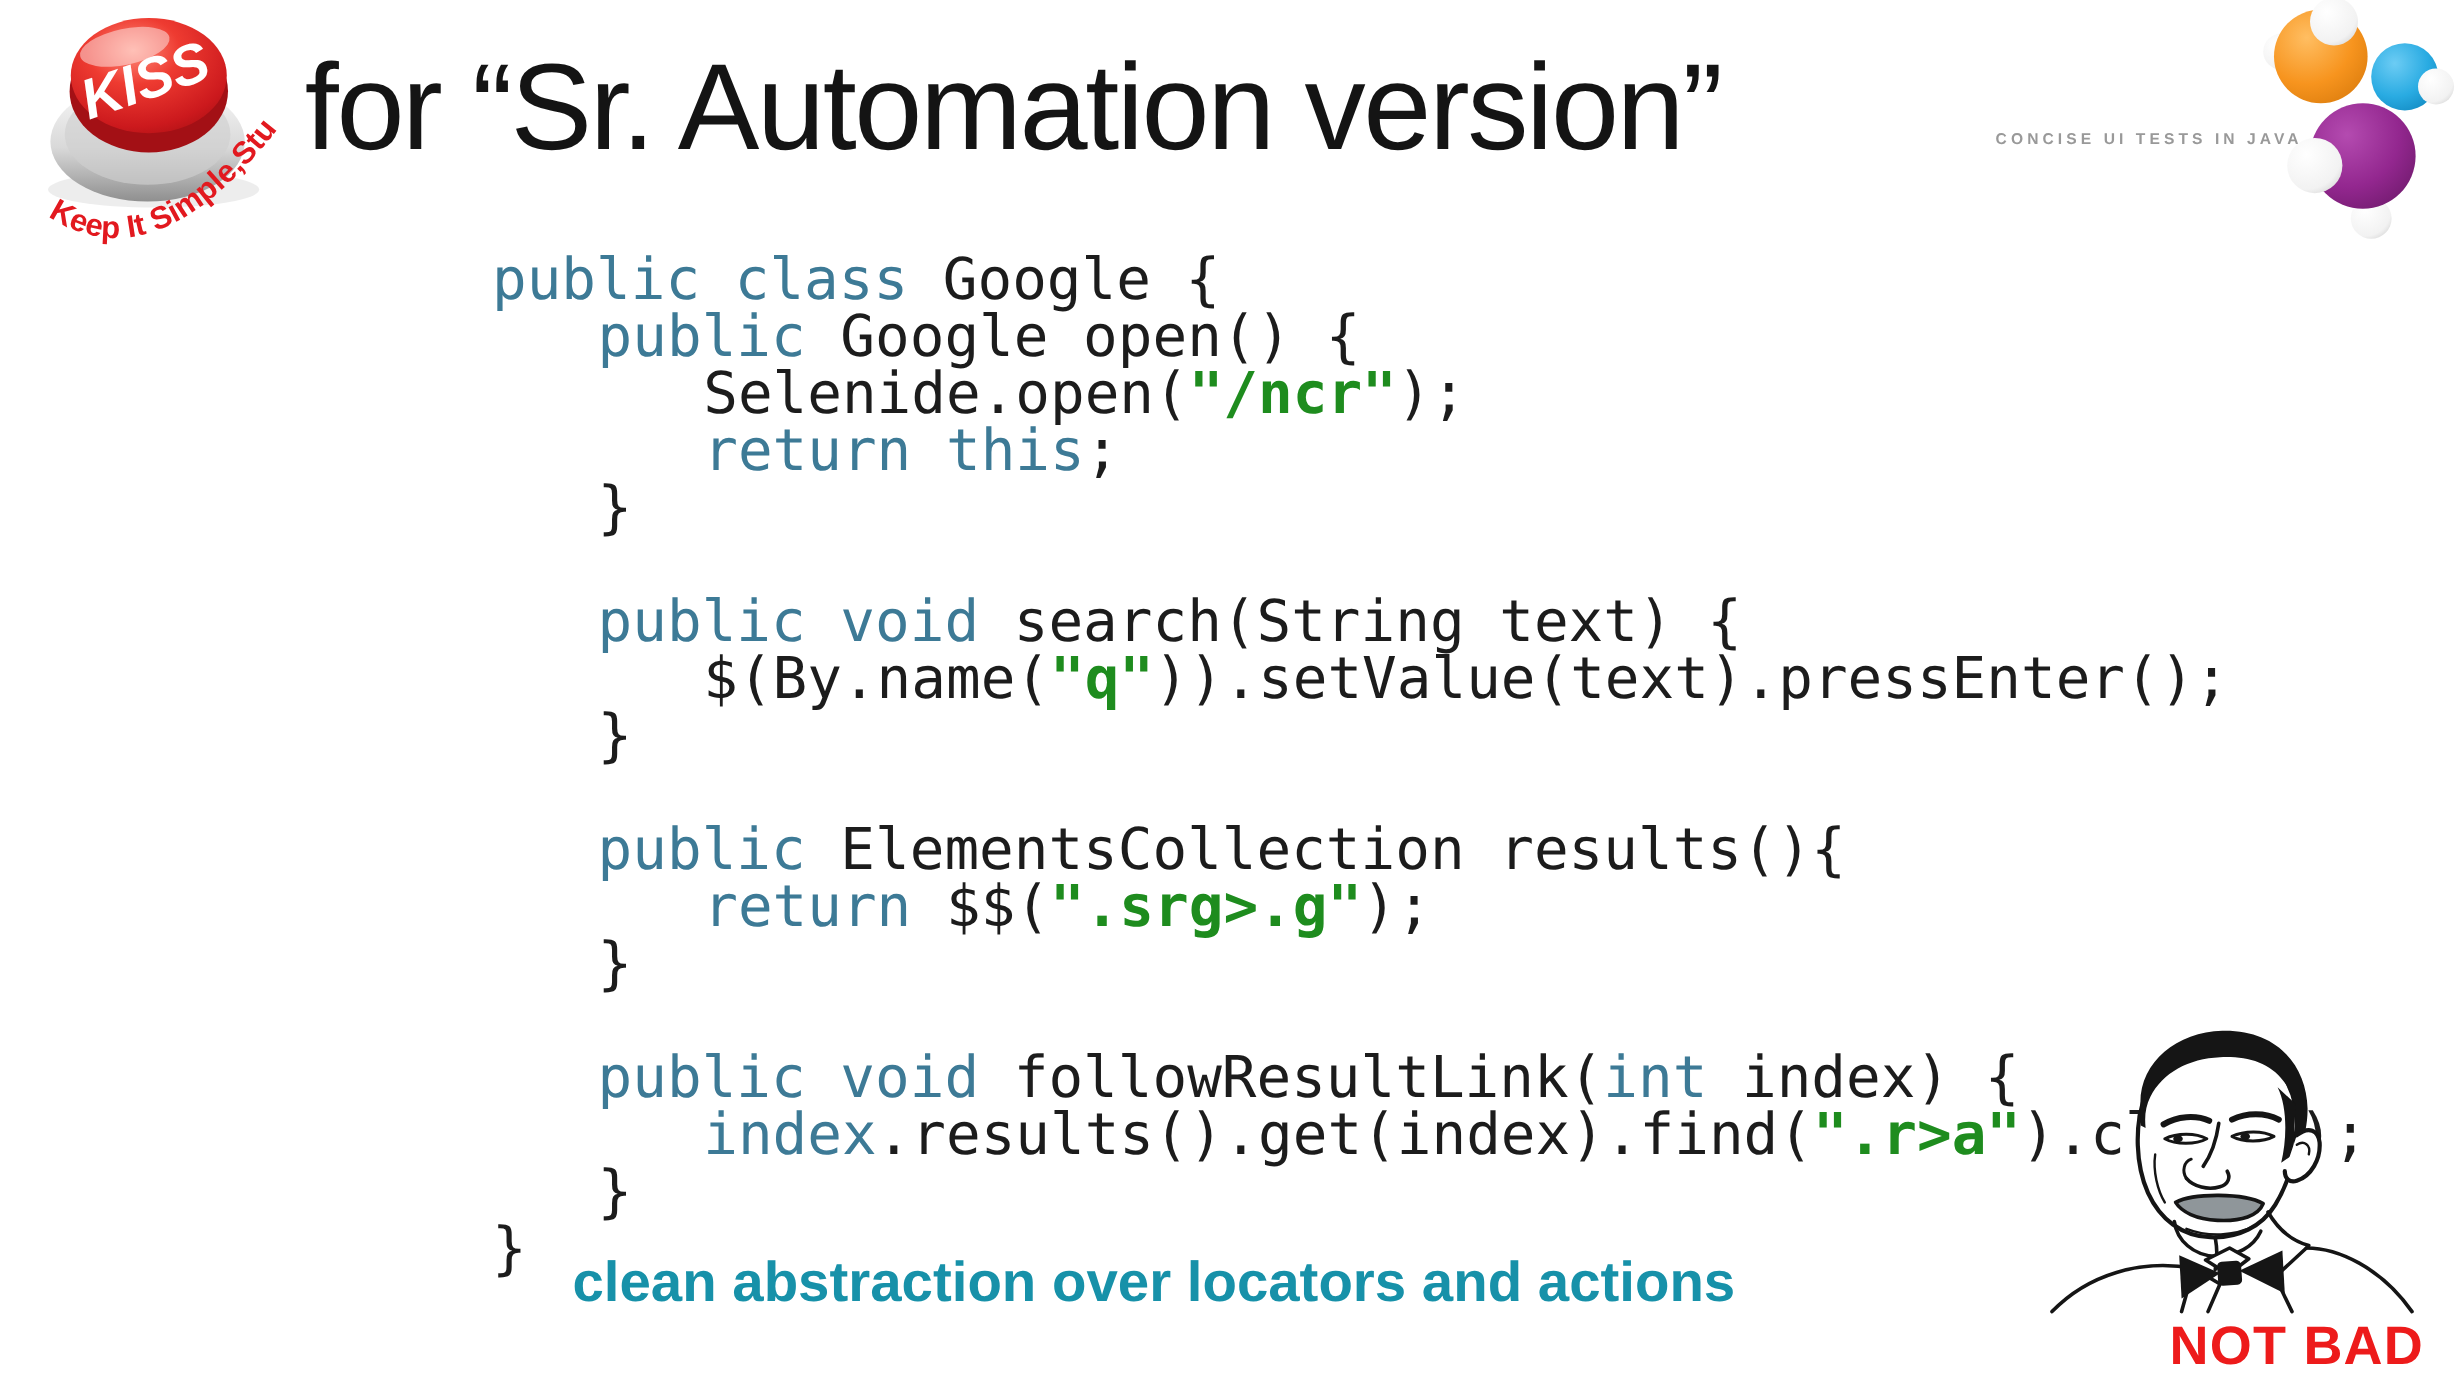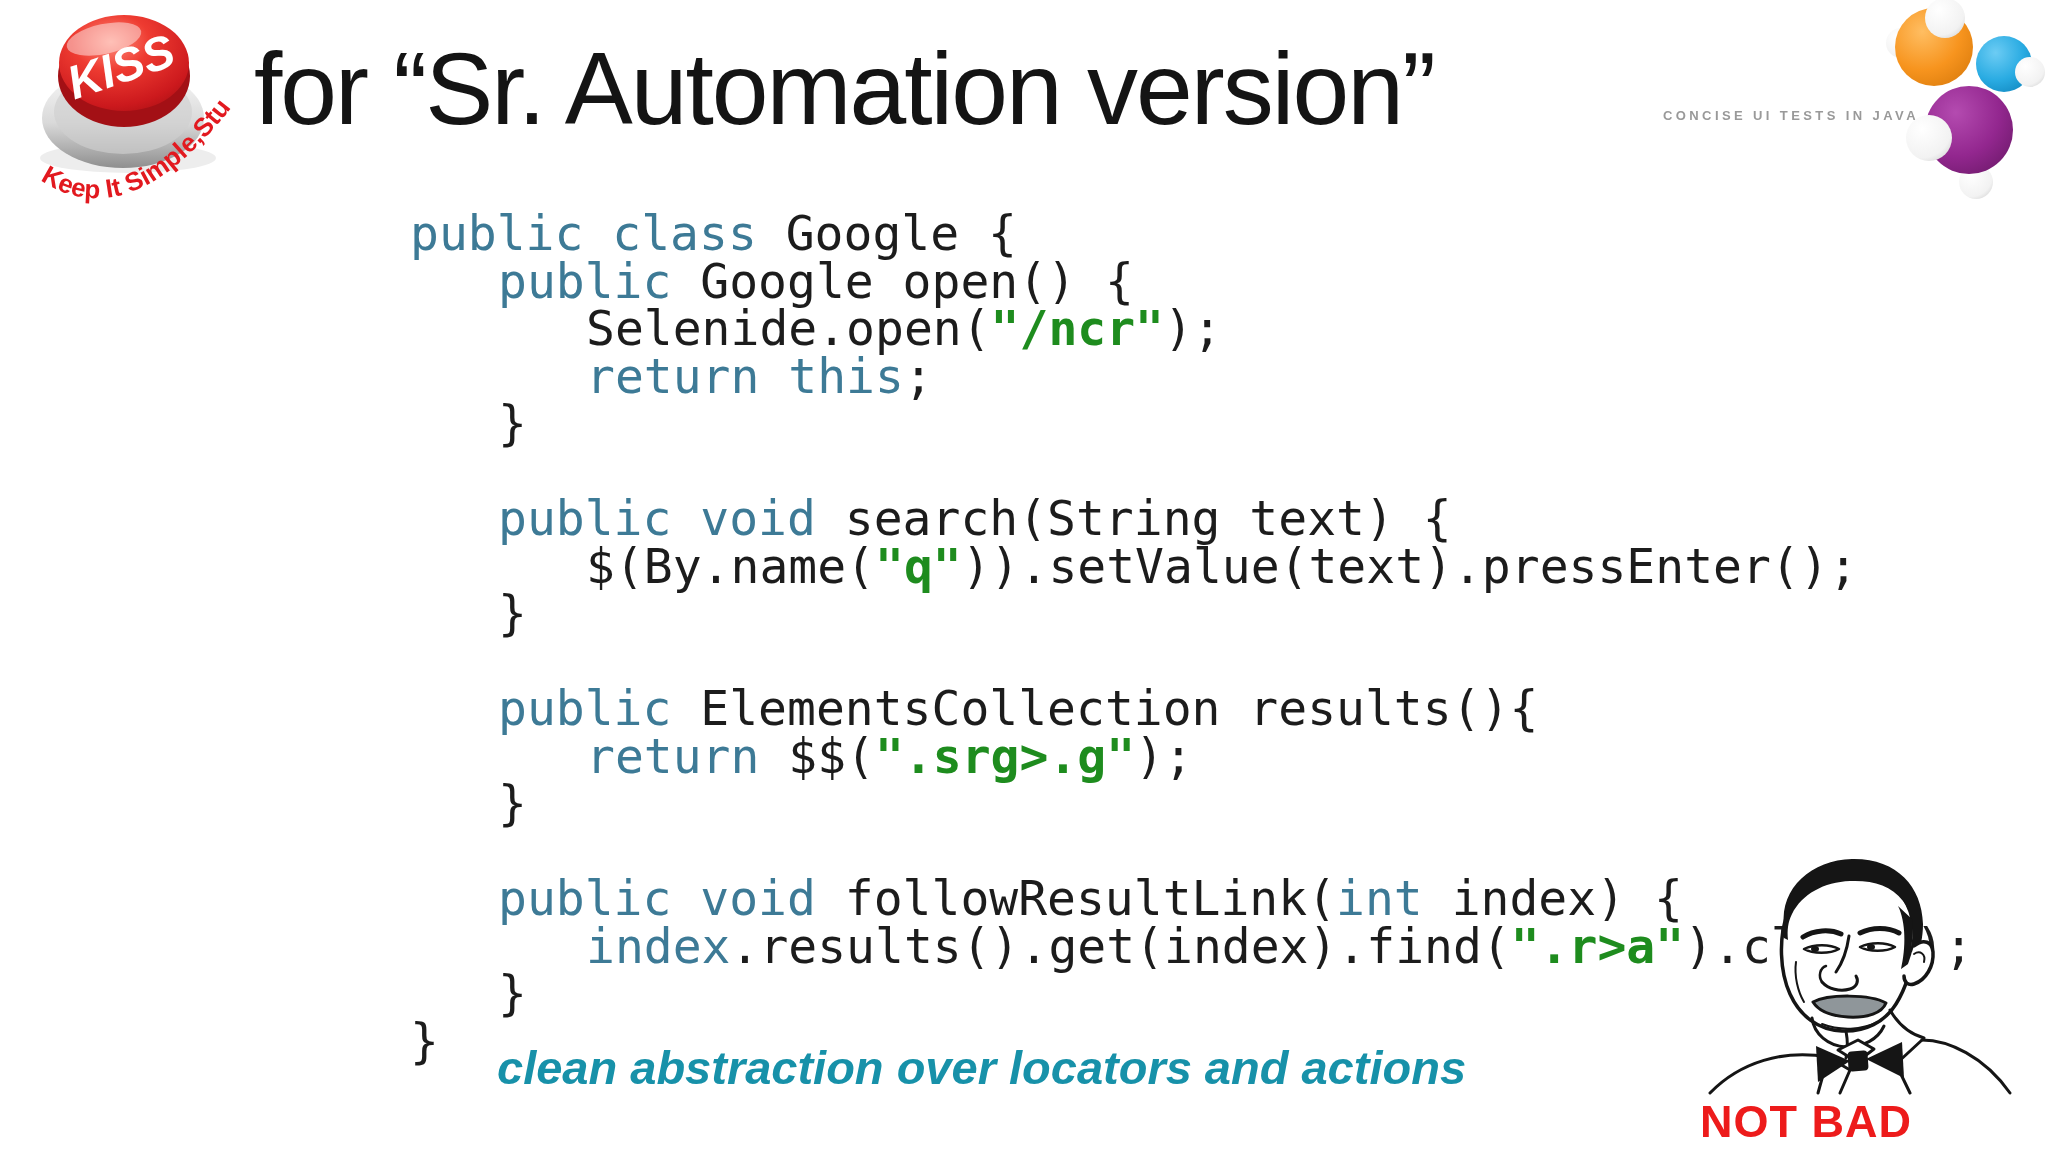--- a/index.html
+++ b/index.html
@@ -27,27 +27,27 @@
   
   .code-block{position:absolute;left:410px;top:210px;}
   .code-line{font-family:"DejaVu Sans Mono",monospace;font-size:48px;
     line-height:47.5px;white-space:pre;color:var(--code-text,#1c1c1c);}
   .tok-kw{color:var(--keyword-blue,#3d7a96);}
   .tok-str{color:var(--string-green,#1e8c1e);font-weight:bold;}
   .tok-pl{color:var(--code-text,#1c1c1c);}
 
   
   .caption{position:absolute;left:477px;top:1040px;
-    font-size:47px;font-weight:bold;font-style:italic;letter-spacing:0px;
-    color:var(--caption-teal,#1791a9);white-space:nowrap;margin-left:20px;}
+    font-size:47px;font-weight:bold;letter-spacing:0px;
+    color:var(--caption-teal,#1791a9);white-space:nowrap;}
 
   
   .meme{position:absolute;left:1700px;top:850px;width:320px;height:300px;}
   .meme-art{position:absolute;left:0;top:0;}
-  .not-bad{position:absolute;left:0;top:246px;width:320px;text-align:left;
+  .not-bad{position:absolute;left:0;top:246px;width:320px;text-align:right;
     font-size:45px;font-weight:bold;letter-spacing:1px;
     color:var(--not-bad-red,#ed1b1b);}
 </style>
 </head>
 <body>
 
 <div class="kiss-logo">
   <svg width="232" height="212" viewBox="0 0 232 212">
     <defs>
       <linearGradient id="silverGrad" x1="0" y1="0" x2="0" y2="1">

